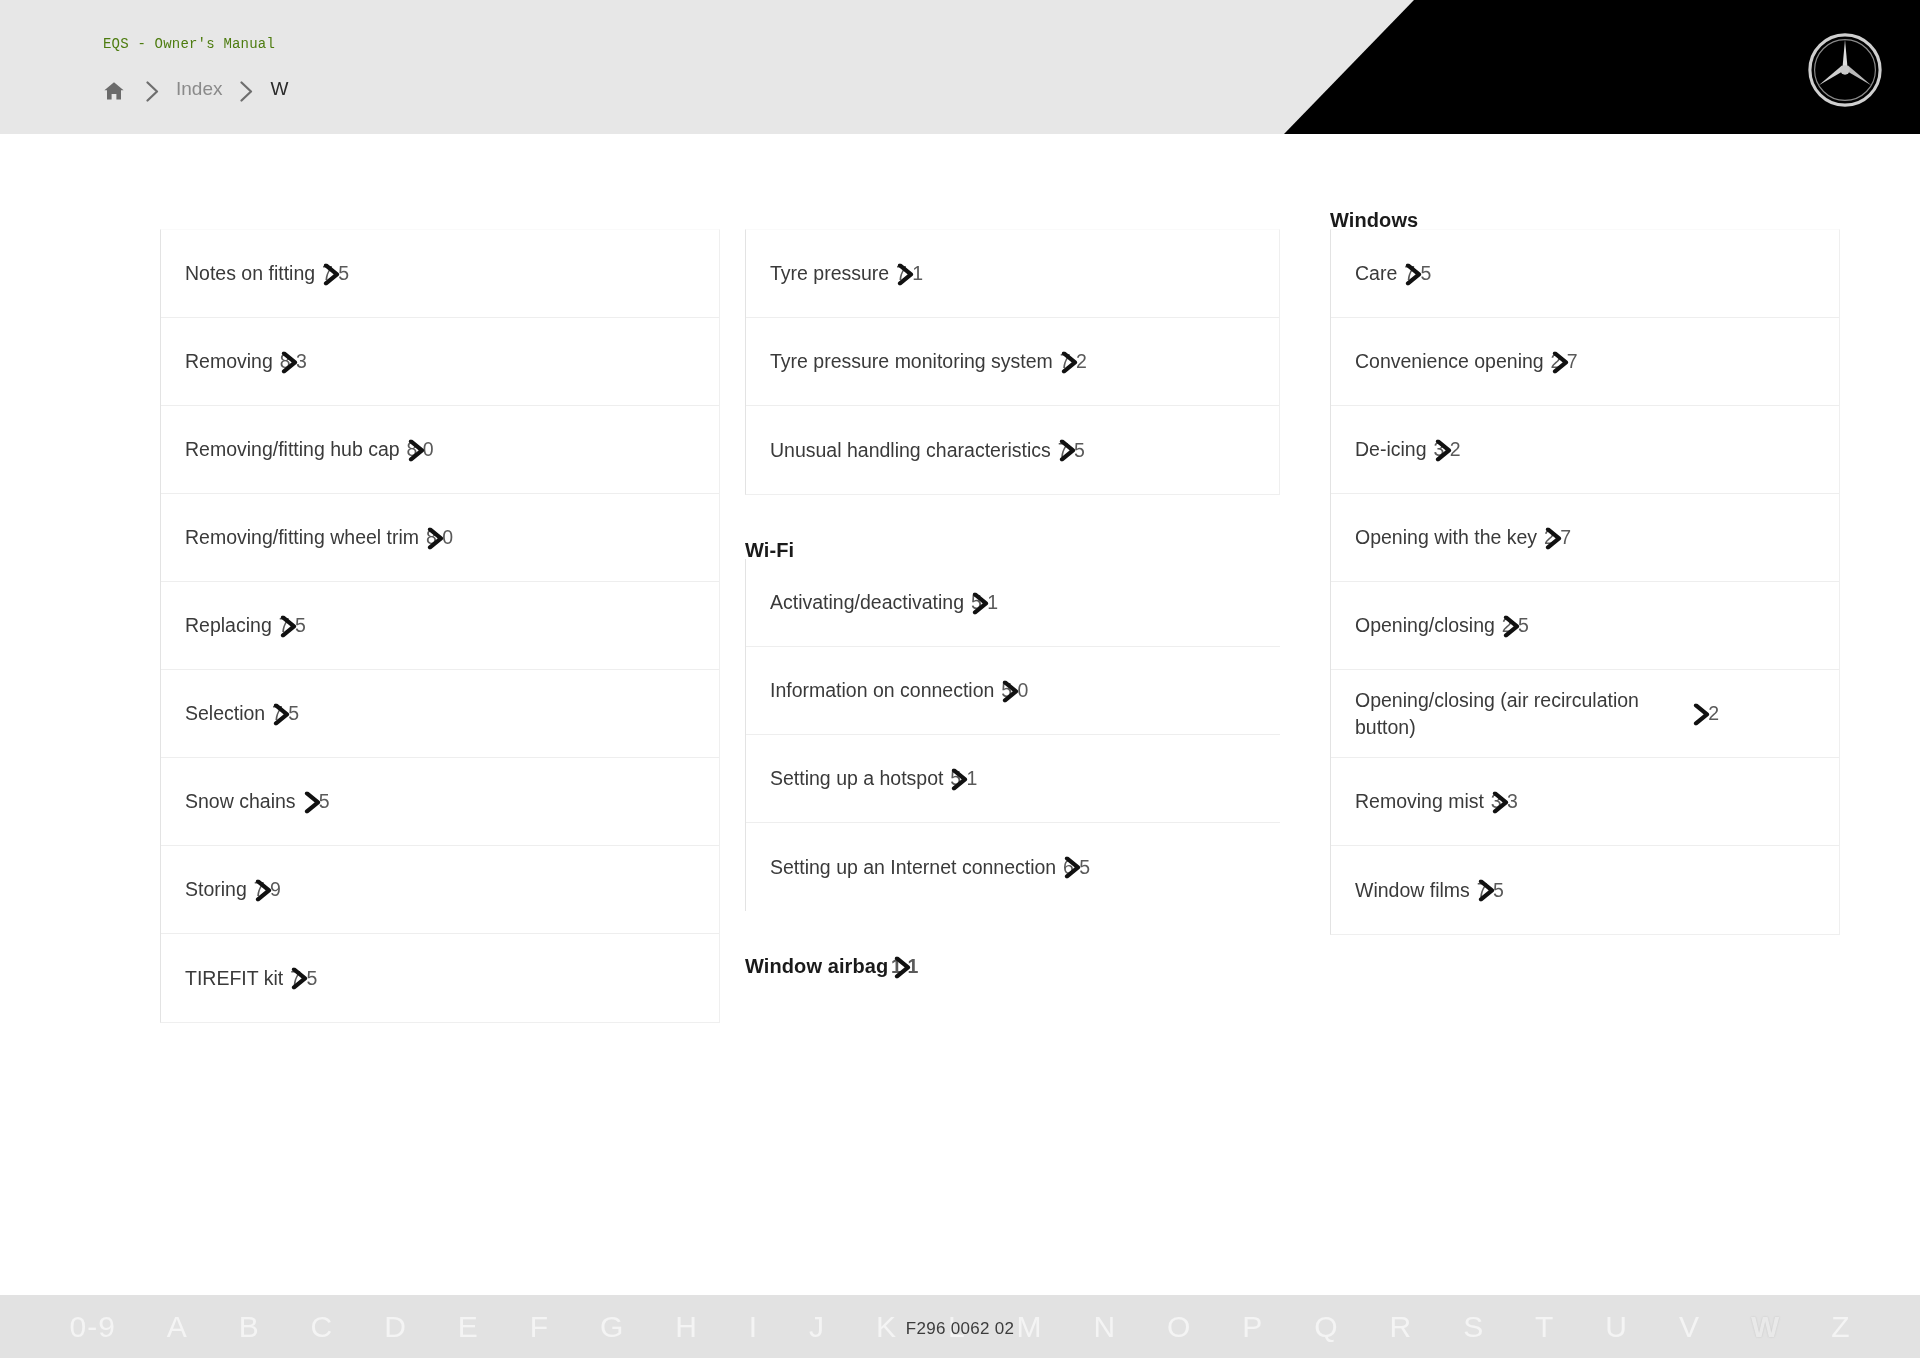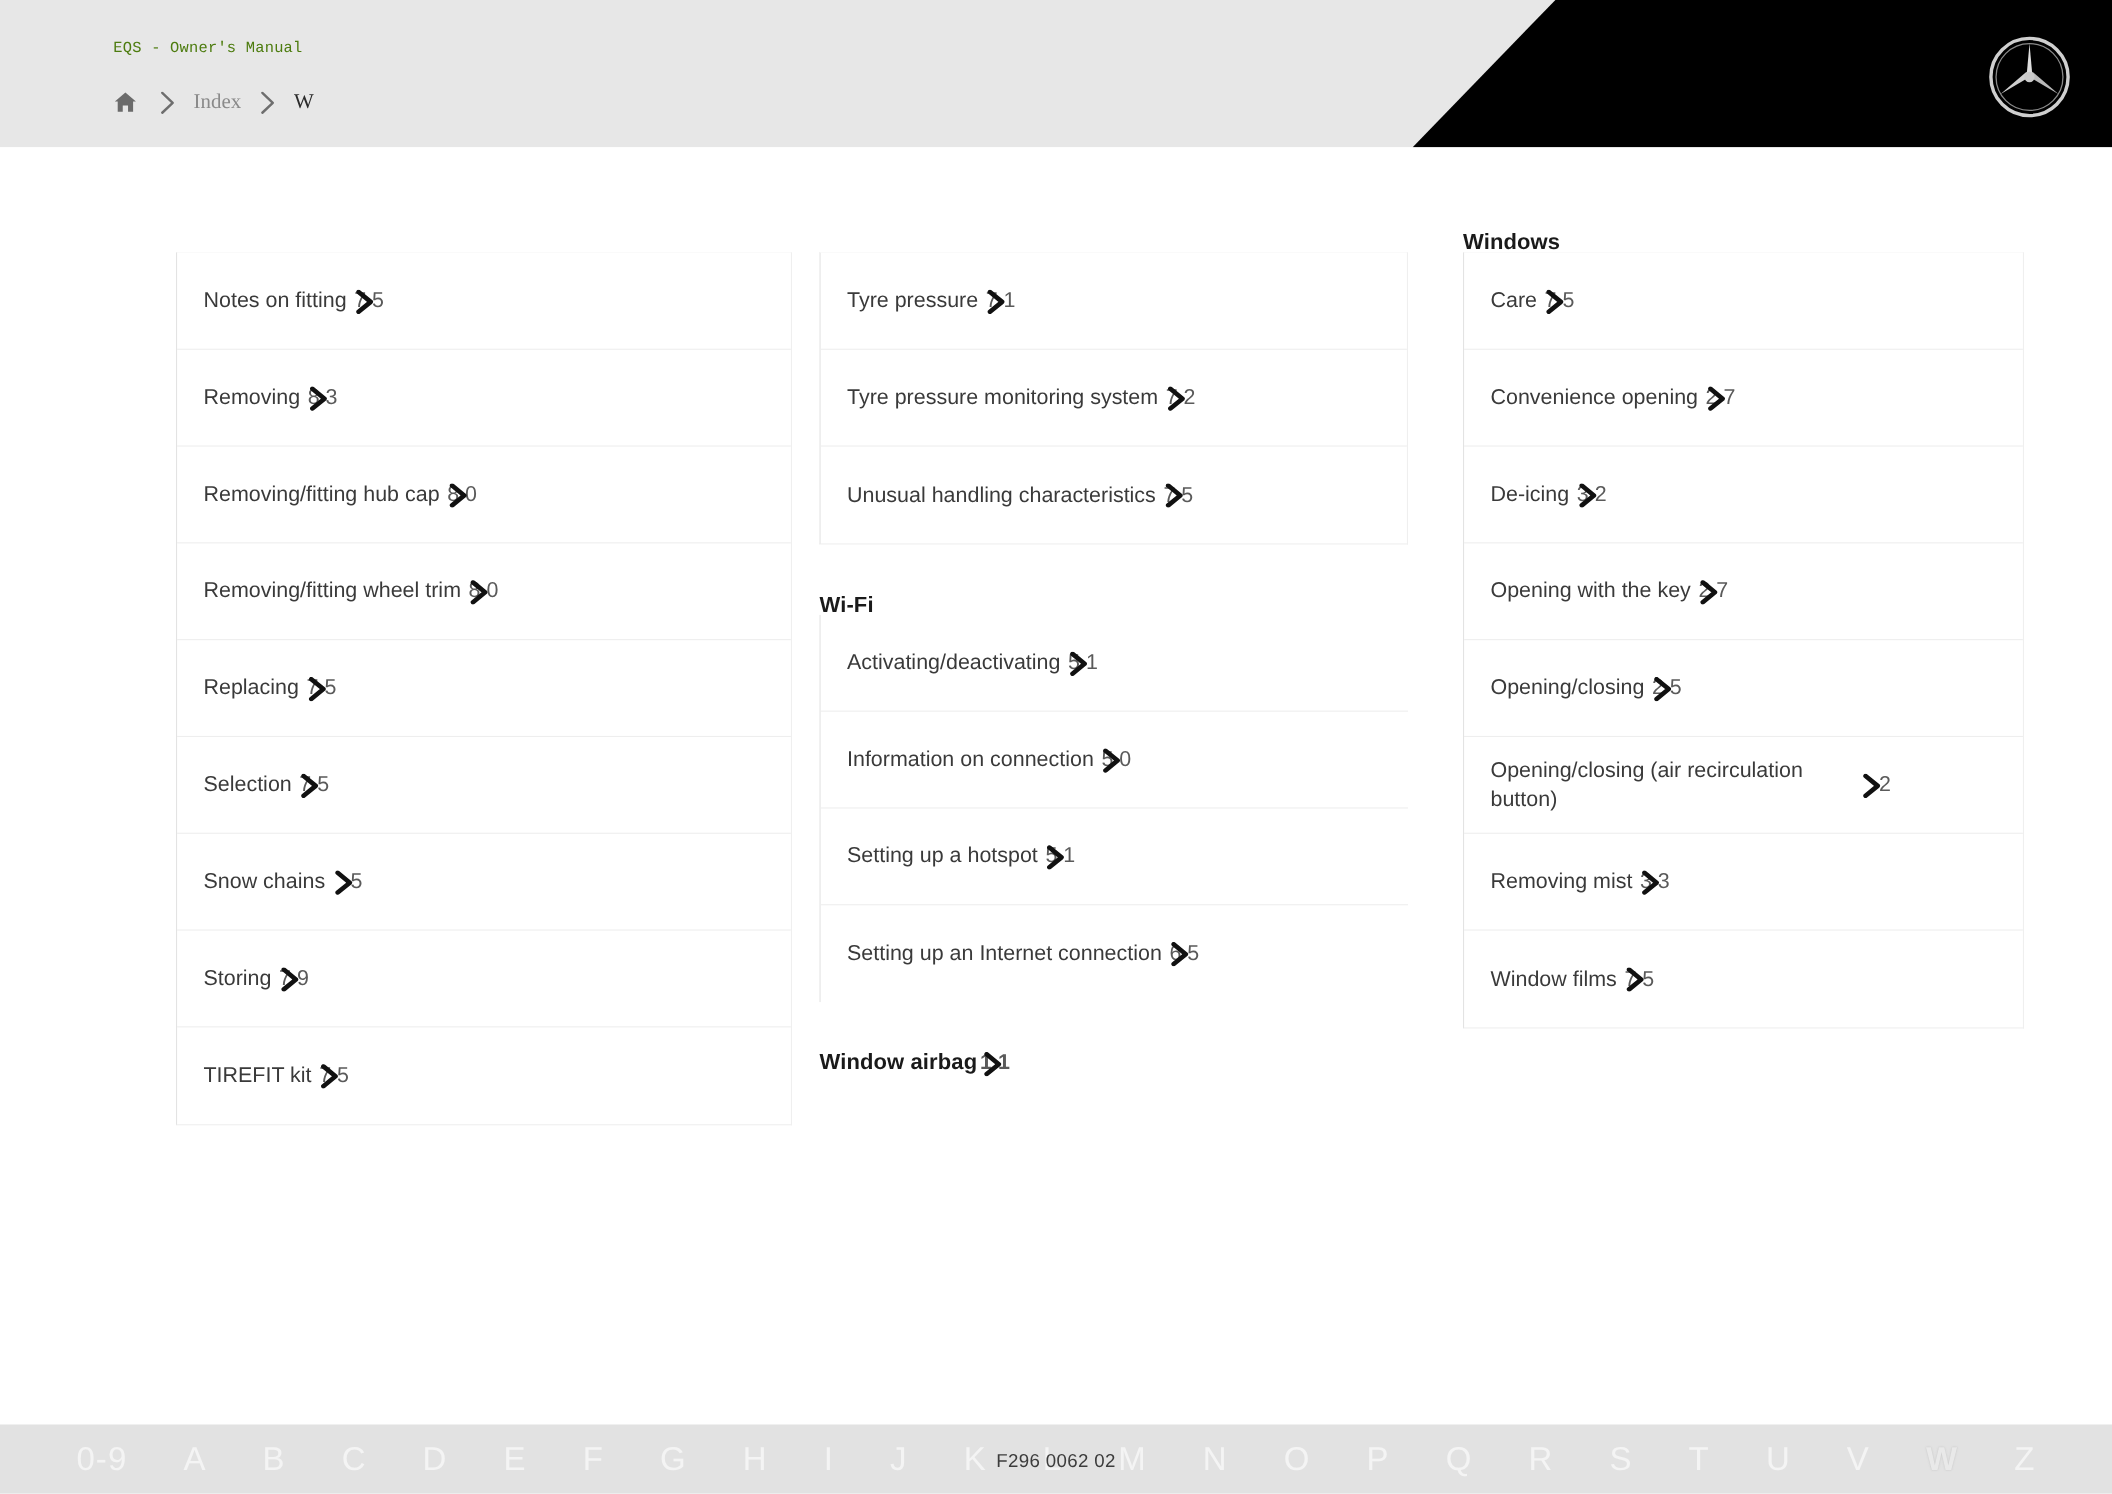--- a/index.html
+++ b/index.html
@@ -49,24 +49,23 @@
     color: #4d7c0f;
     letter-spacing: 0.2px;
     white-space: nowrap;
     font-family: Liberation Mono, monospace;
   }
   .breadcrumb {
     position: absolute;
     left: 100px;
     top: 78px;
     display: flex;
-    align-items: center;
+    align-items: flex-start;
     gap: 0px;
     height: 30px;
-    font-family: Liberation Serif, serif;
   }
   .bc-home {
     display: inline-flex;
     align-items: center;
     justify-content: center;
     width: 28px;
     height: 26px;
     cursor: pointer;
   }
   .bc-home svg { display: block; }

